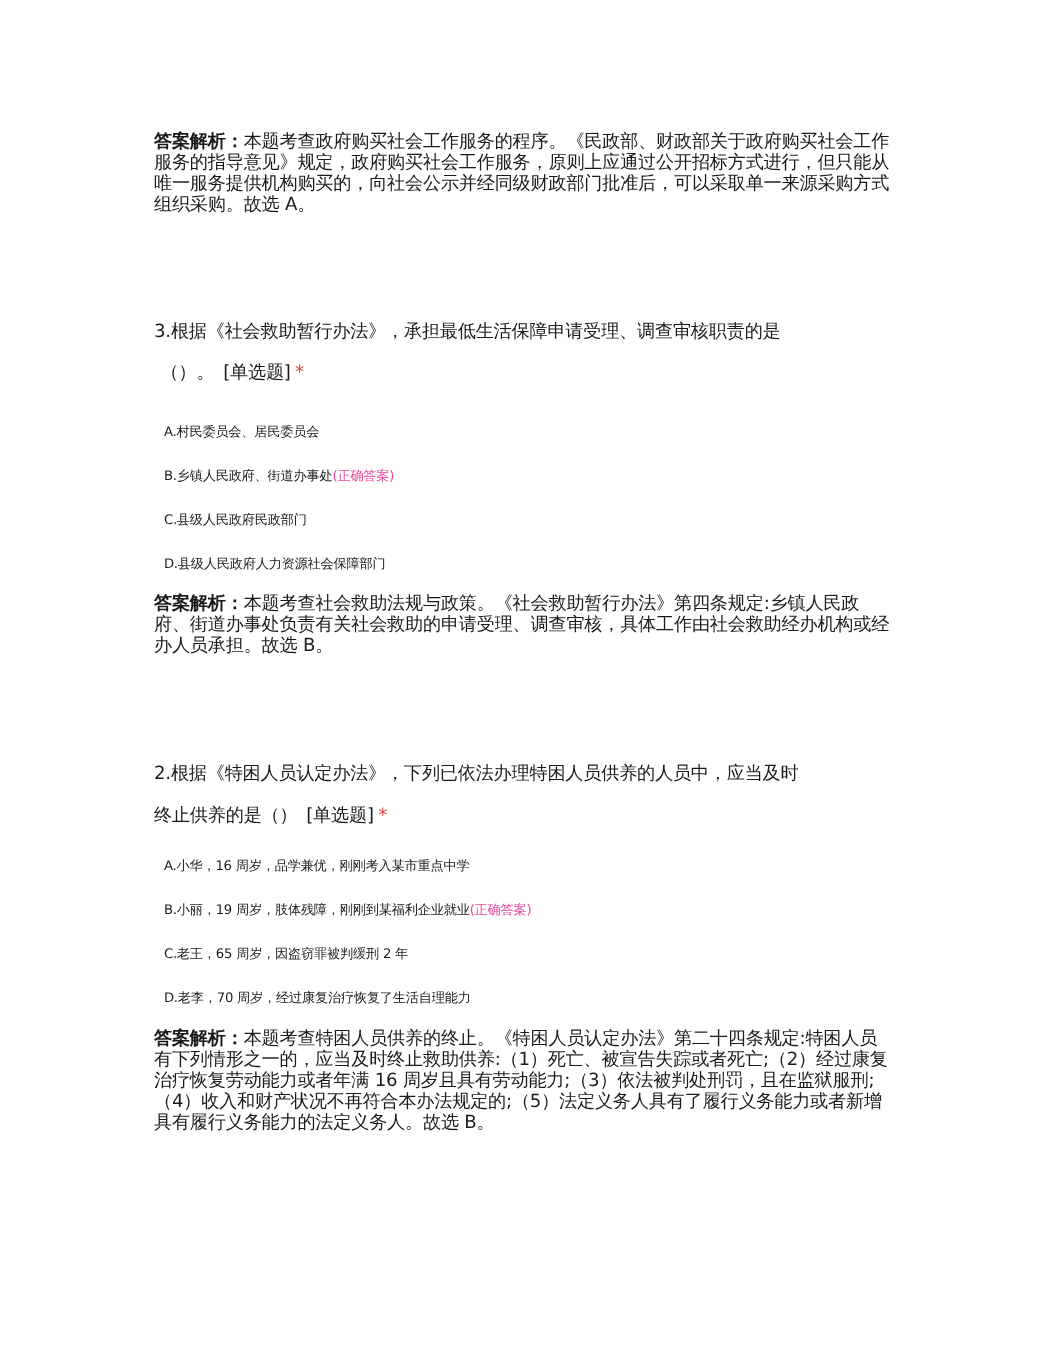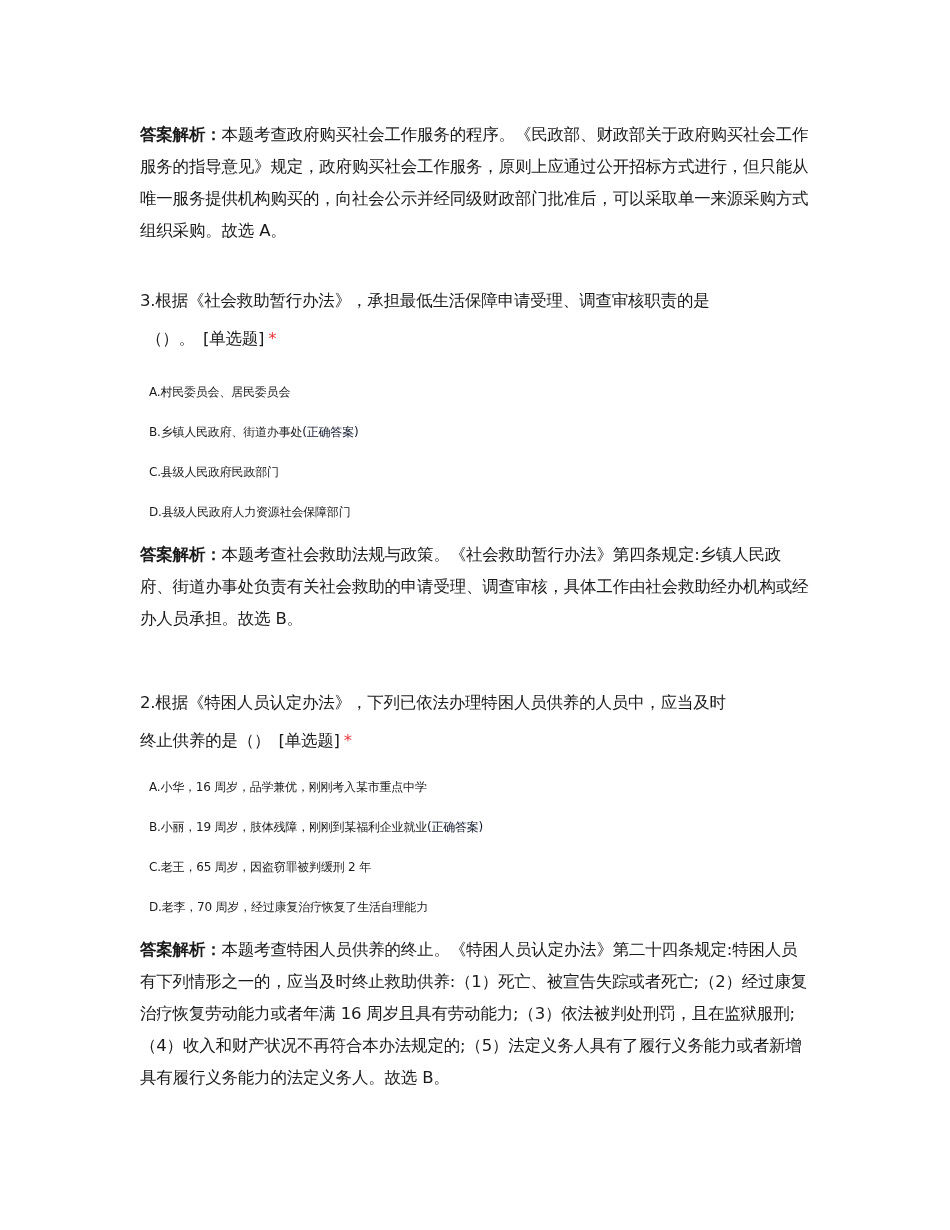--- a/index.html
+++ b/index.html
@@ -18,21 +18,21 @@
       position: absolute;
       left: 140px;
       top: 0;
       width: 680px;
     }
     .analysis {
       position: absolute;
       left: 0;
       width: 672px;
       font-size: 16.5px;
-      line-height: 32px;
+      line-height: 19px;
       letter-spacing: -0.2px;
     }
     .analysis .label {
       font-weight: bold;
     }
     .question {
       position: absolute;
       left: 0;
       width: 680px;
       font-size: 16.5px;
@@ -50,21 +50,21 @@
       margin-left: 4px;
     }
     .option {
       position: absolute;
       left: 9px;
       font-size: 12px;
       line-height: 24px;
       letter-spacing: -0.2px;
     }
     .correct {
-      color: #0f172a;
+      color: #ec4899;
     }
   </style>
 </head>
 <body>
 
 <div class="page">
 
   <div class="analysis" style="top:119px;">
     <span class="label">答案解析：</span><span>本题考查政府购买社会工作服务的程序。《民政部、财政部关于政府购买社会工作服务的指导意见》规定，政府购买社会工作服务，原则上应通过公开招标方式进行，但只能从唯一服务提供机构购买的，向社会公示并经同级财政部门批准后，可以采取单一来源采购方式组织采购。故选 A。</span>
   </div>

